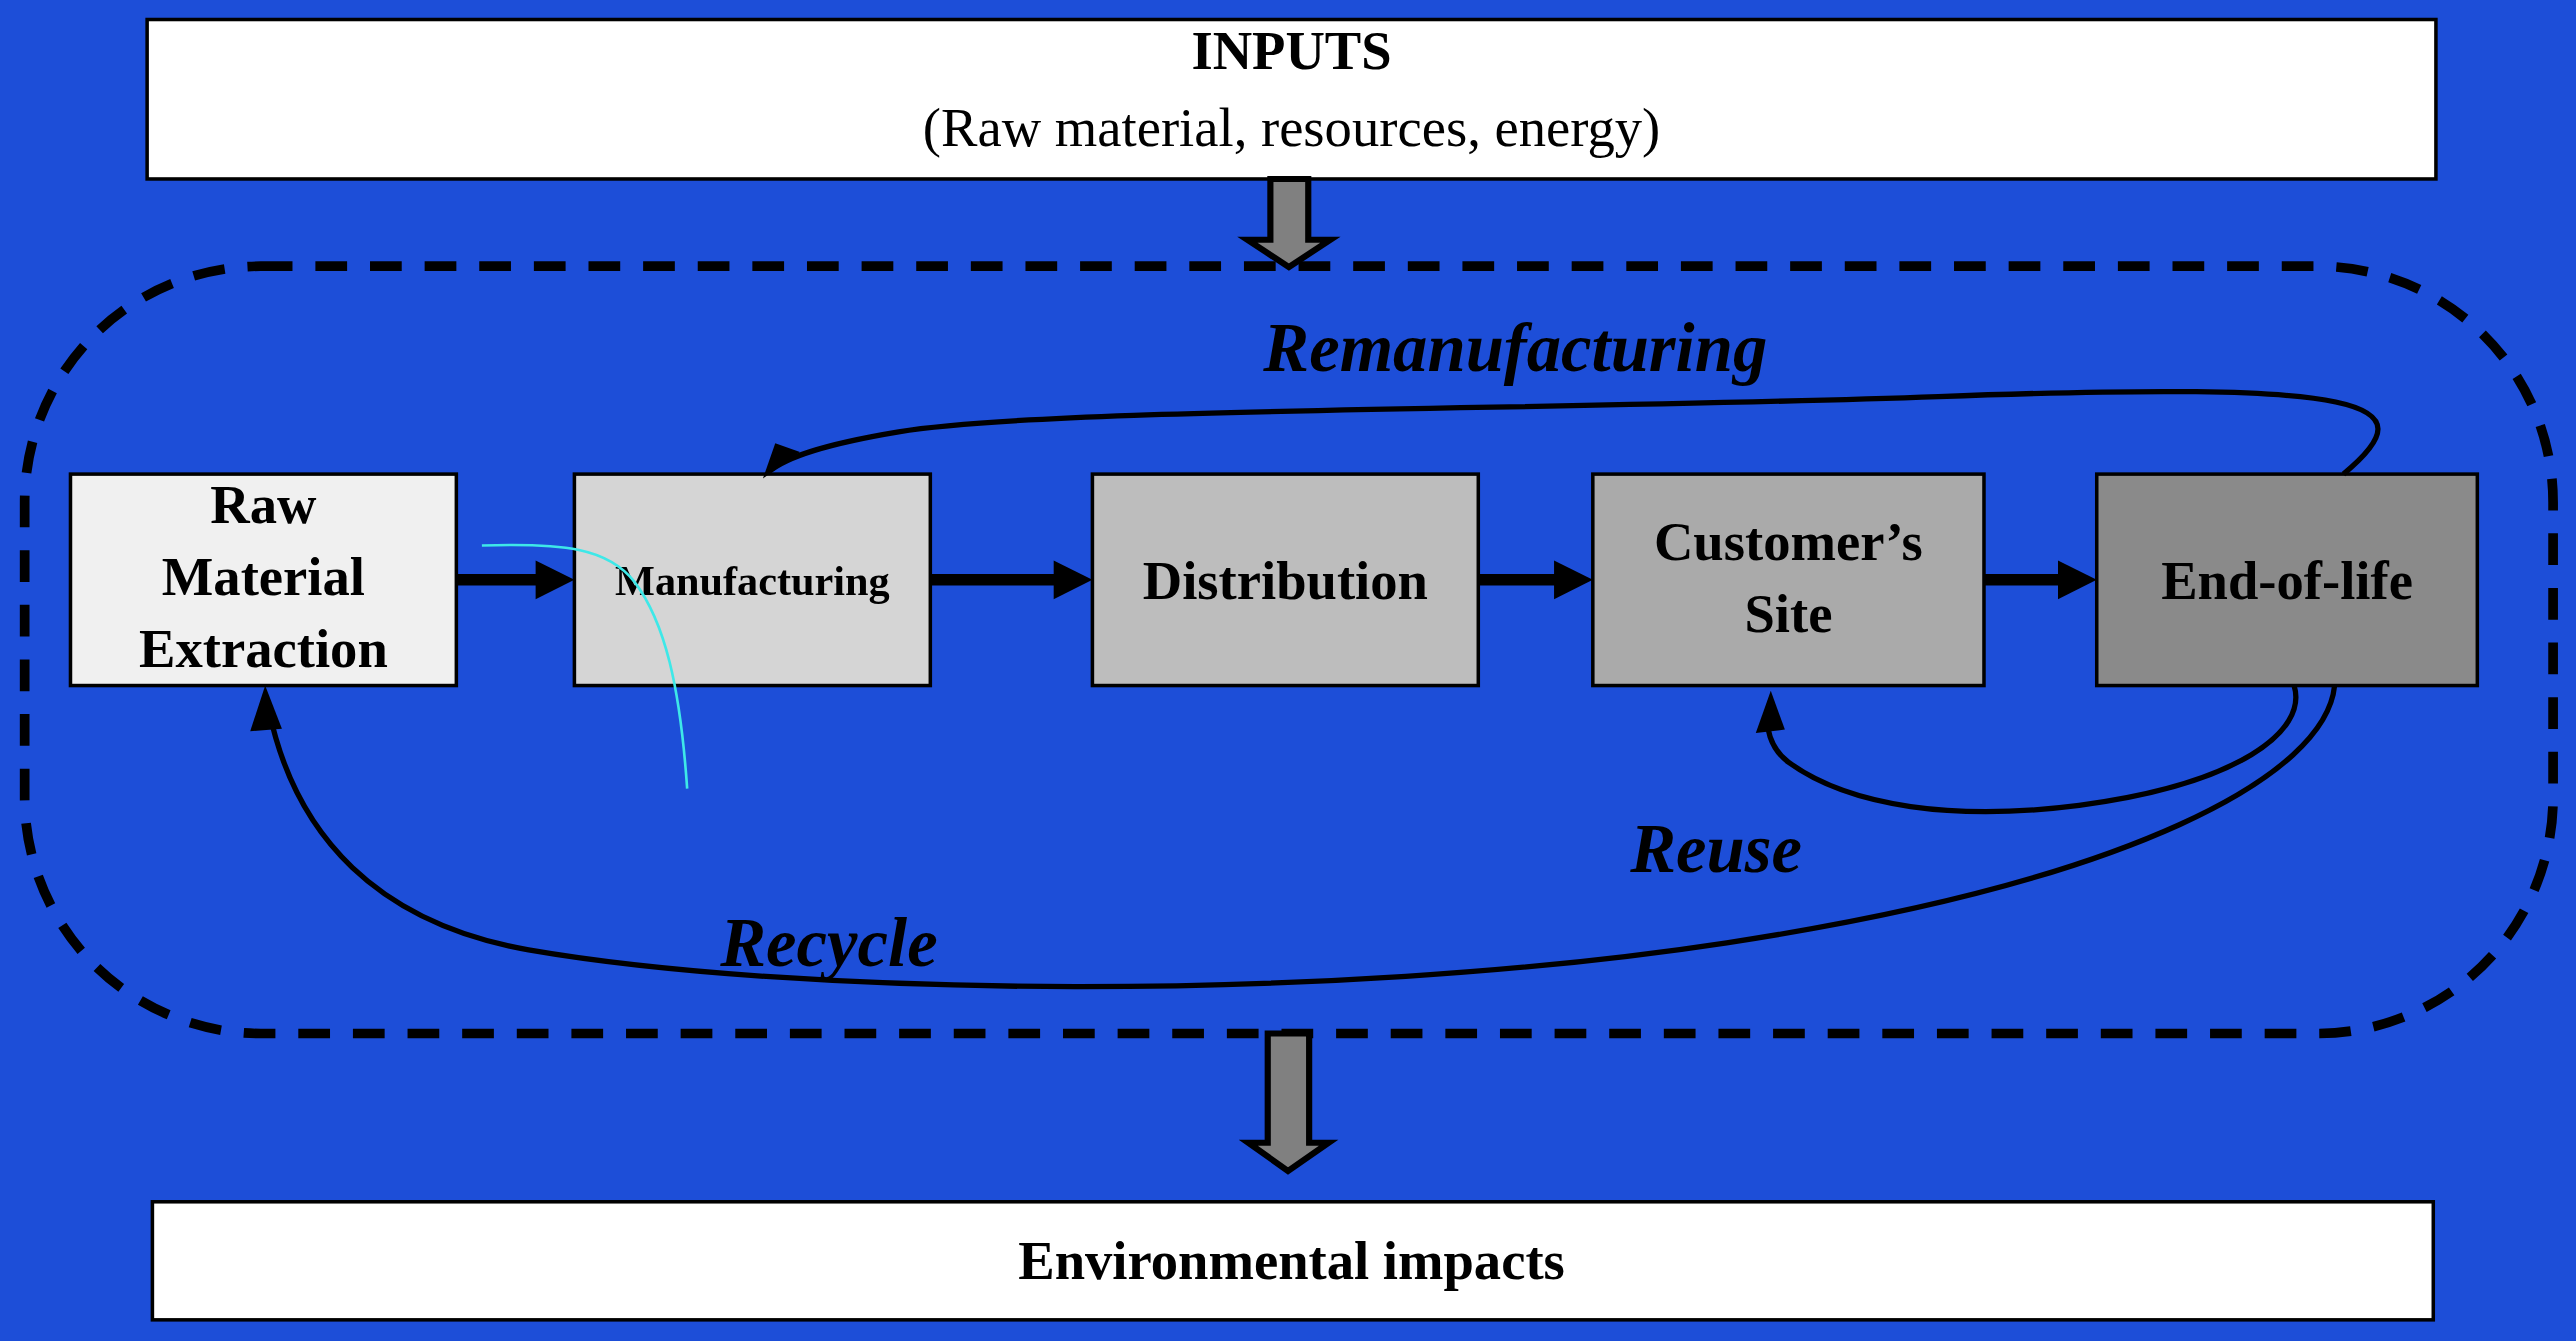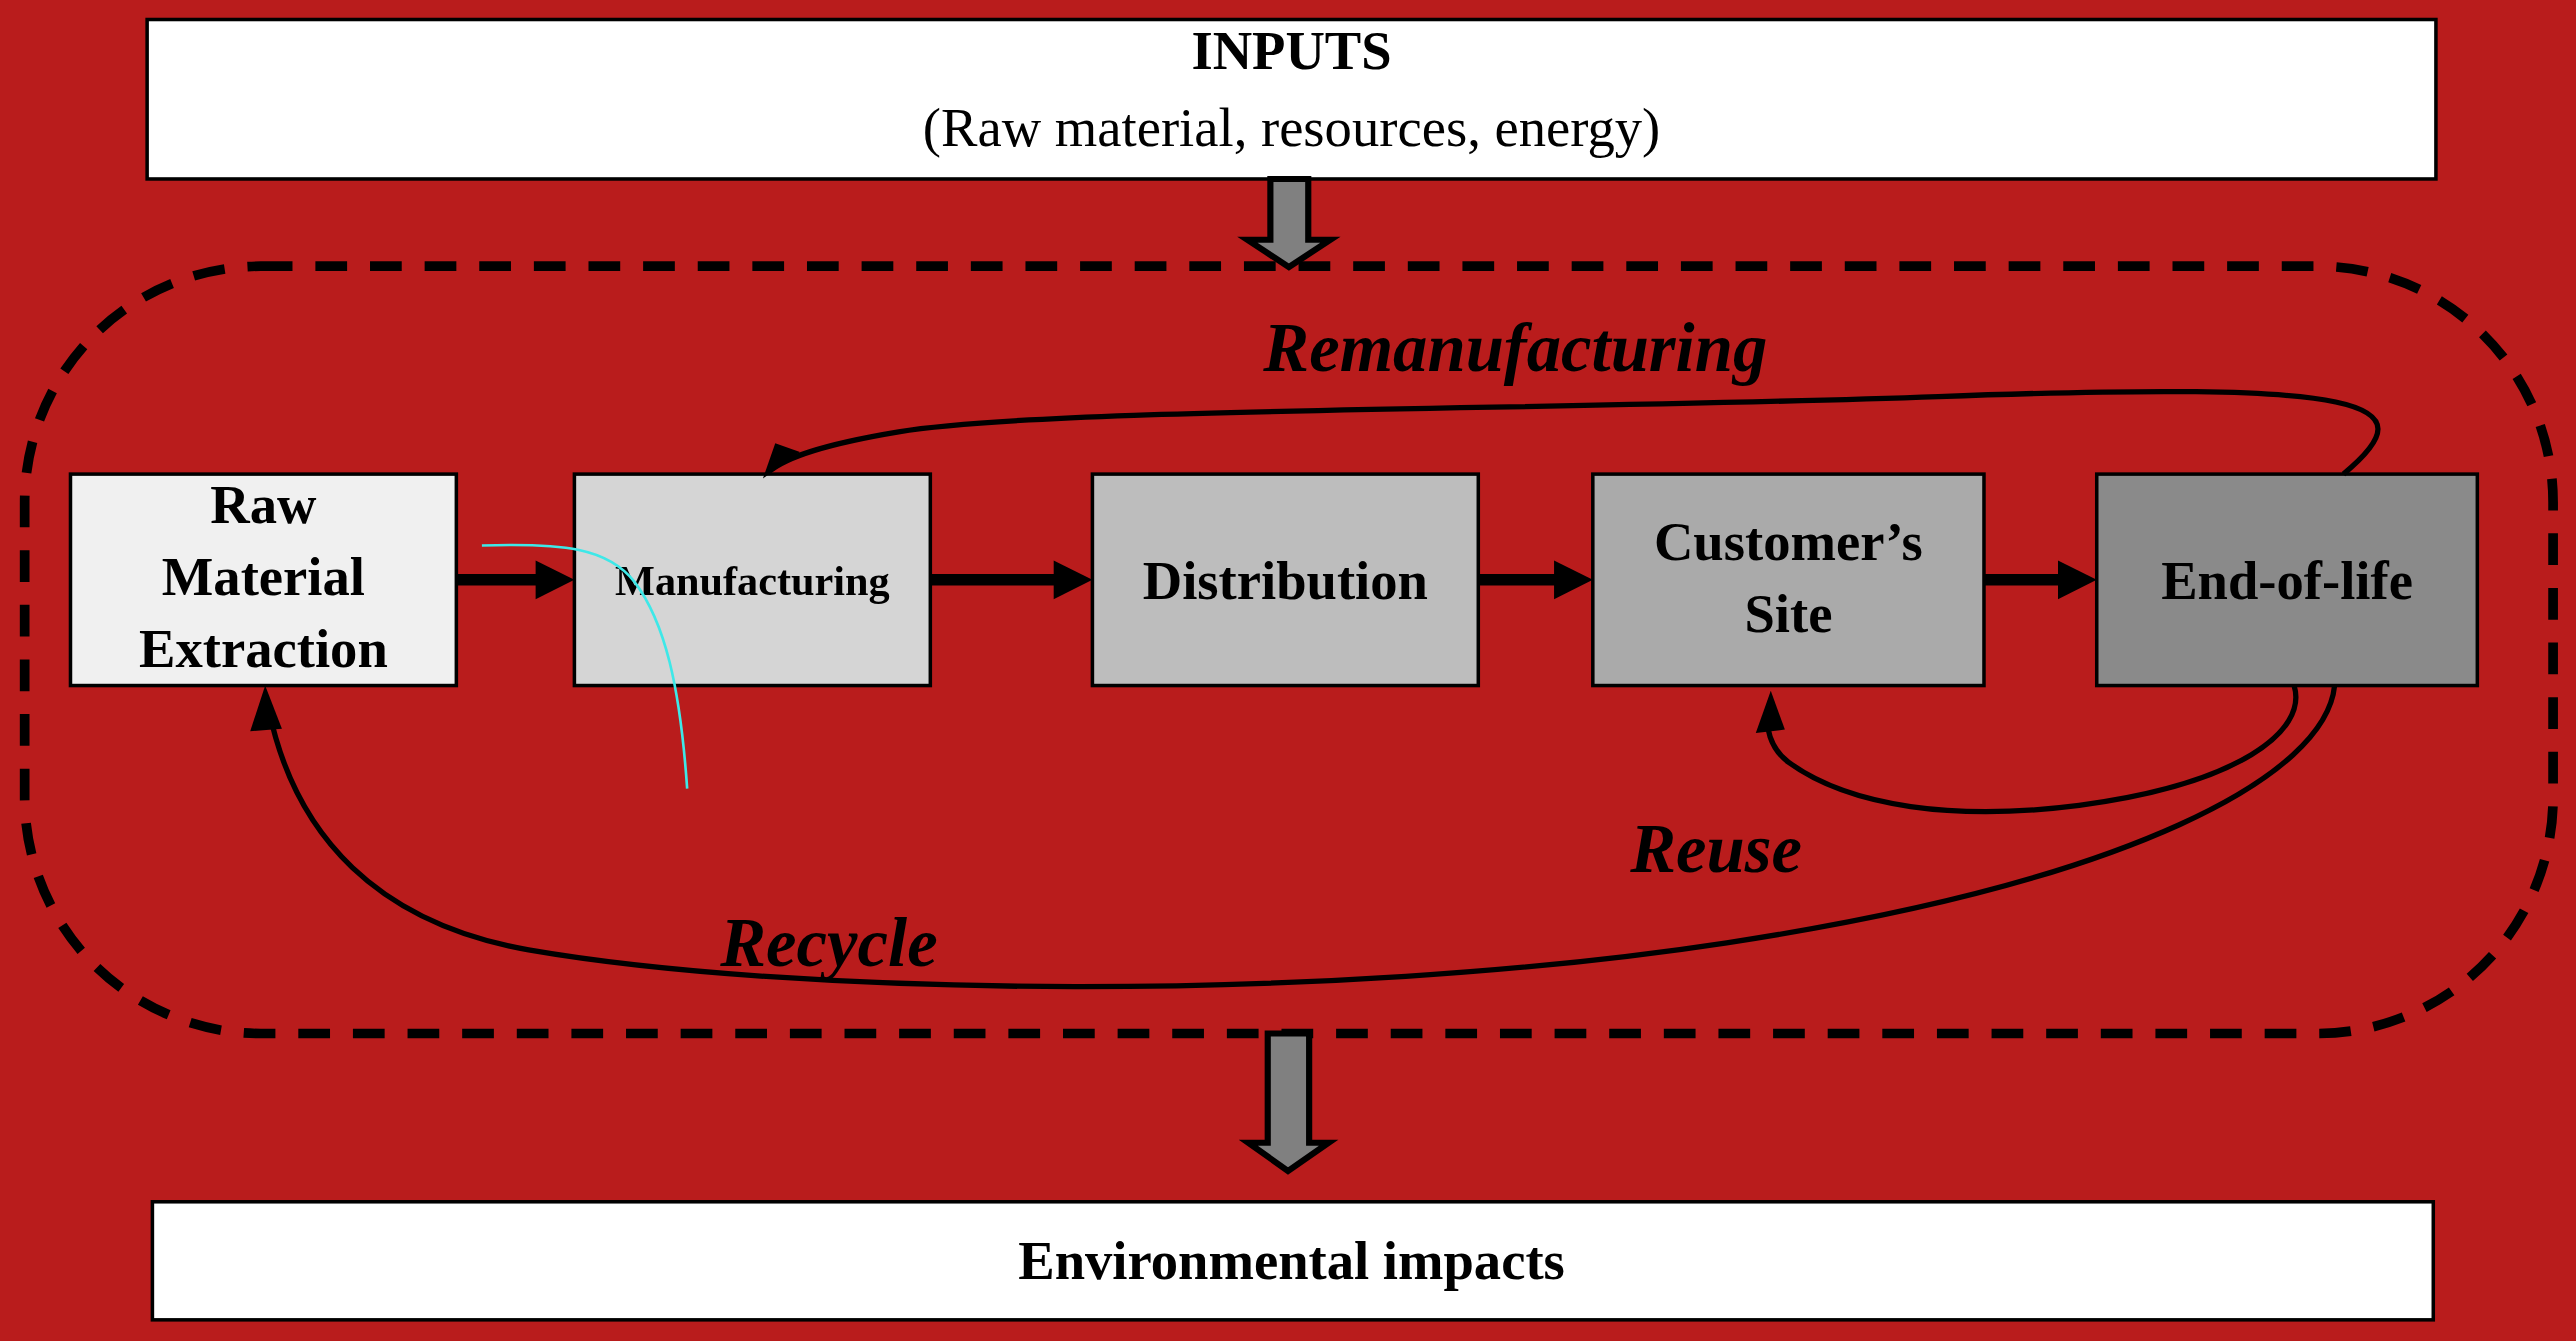--- a/index.html
+++ b/index.html
@@ -8,21 +8,21 @@
     padding: 0;
     background: #ffffff;
   }
   body {
     font-family: "Liberation Serif", "DejaVu Serif", serif;
   }
   #stage {
     position: relative;
     width: 2576px;
     height: 1342px;
-    background: #b91c1c;
+    background: #1d4ed8;
     overflow: hidden;
   }
   #diagram-svg {
     position: absolute;
     left: 0;
     top: 0;
     width: 2576px;
     height: 1342px;
   }
   .box-rect {

